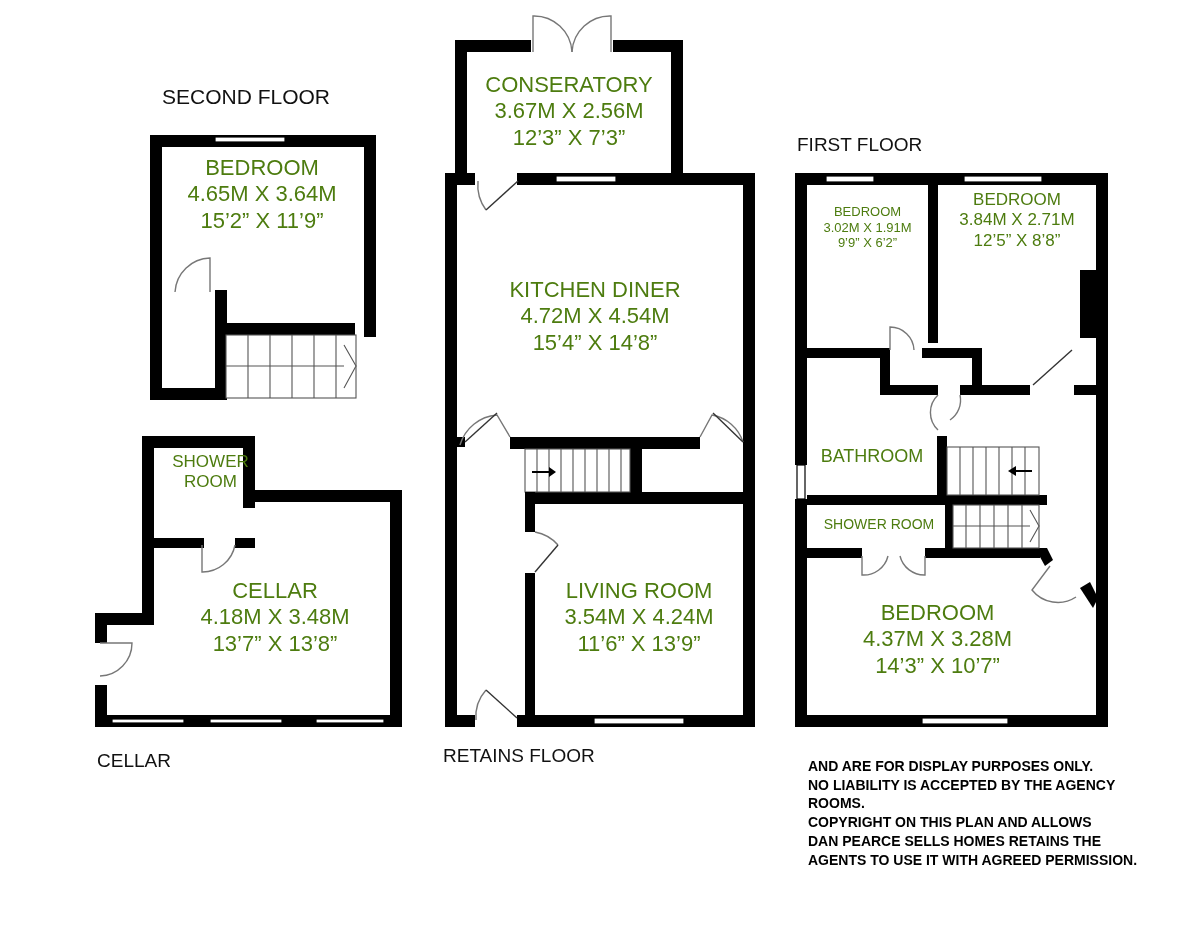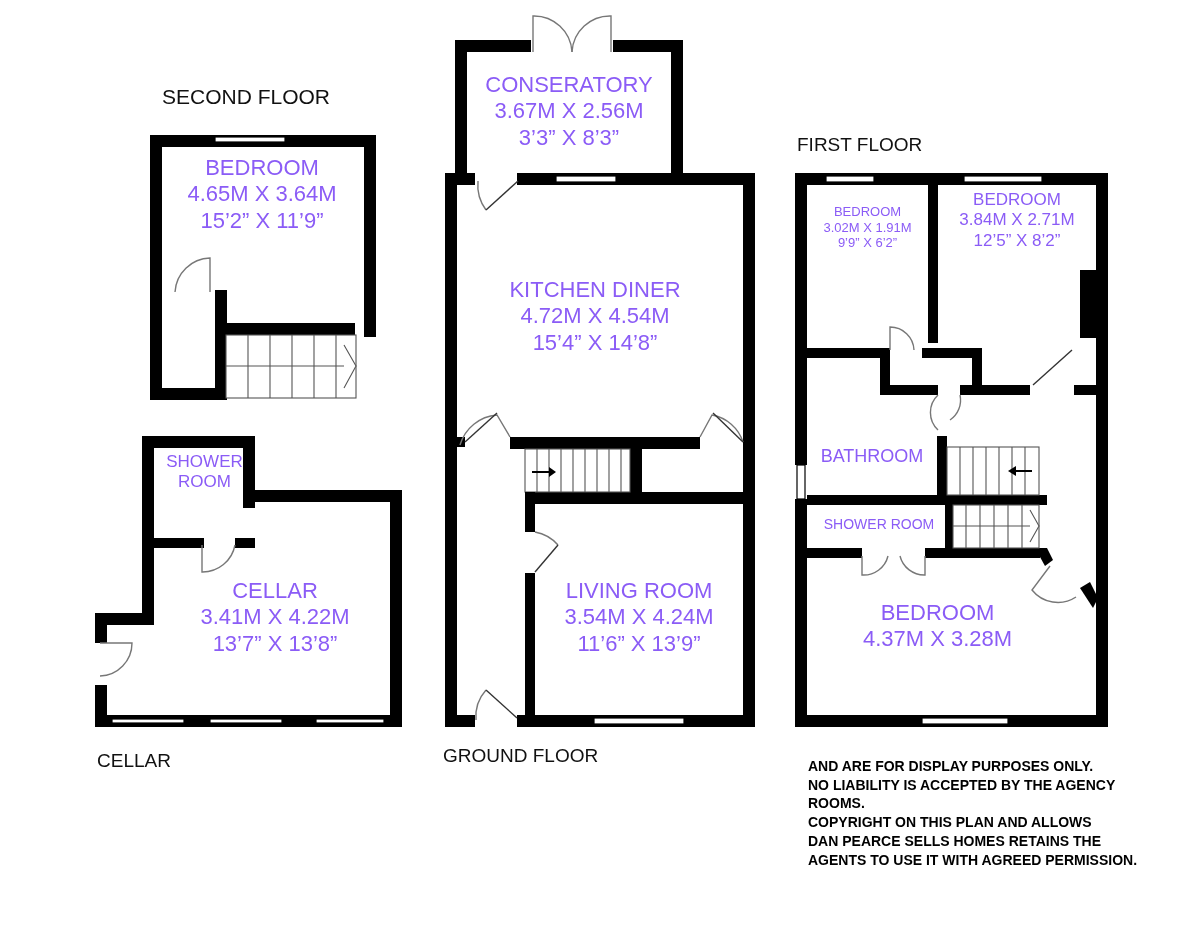--- a/index.html
+++ b/index.html
@@ -4,21 +4,21 @@
 <style>
   html, body { margin: 0; padding: 0; background: #ffffff; }
   body { width: 1200px; height: 938px; position: relative; overflow: hidden;
          font-family: "Liberation Sans", "DejaVu Sans", sans-serif; color: #111; }
   svg.plan { position: absolute; left: 0; top: 0; }
   .wall { fill: #000; }
   .win { fill: #fff; stroke: #000; stroke-width: 1.2; }
   .door { fill: none; stroke: #777; stroke-width: 1.4; }
   .leaf { stroke: #333; stroke-width: 1.4; }
   .stair { fill: #fff; stroke: #555; stroke-width: 1.1; }
-  .txt { position: absolute; text-align: center; white-space: nowrap; line-height: 1.2; color: #8b5cf6; }
+  .txt { position: absolute; text-align: center; white-space: nowrap; line-height: 1.2; color: #4d7c0f; }
   .floor-label { position: absolute; font-size: 21px; color: #111; white-space: nowrap; }
   .room-name { display: block; }
   .disclaimer { position: absolute; left: 808px; top: 757px; font-size: 14px; font-weight: bold; line-height: 18.7px; color: #000; }
   .disclaimer div { white-space: nowrap; }
 </style>
 </head>
 <body>
 
 <svg class="plan" width="1200" height="938" viewBox="0 0 1200 938">
 
@@ -175,68 +175,69 @@
   </g>
 </svg>
 
 <div class="floor-label" style="left:162px; top:85px;">SECOND FLOOR</div>
 <div class="txt" style="left:162px; top:155px; width:200px; font-size:22px;">
   <span class="room-name">BEDROOM</span>
   <span class="room-name">4.65M X 3.64M</span>
   <span class="room-name">15’2” X 11’9”</span>
 </div>
 
-<div class="txt" style="left:148px; top:452px; width:113px; font-size:17px;">
+<div class="txt" style="left:154px; top:452px; width:113px; font-size:17px;">
   <span class="room-name">SHOWER</span>
   <span class="room-name">ROOM</span>
 </div>
 <div class="txt" style="left:165px; top:578px; width:220px; font-size:22px;">
   <span class="room-name">CELLAR</span>
-  <span class="room-name">3.41M X 4.22M</span>
+  <span class="room-name">4.18M X 3.48M</span>
   <span class="room-name">13’7” X 13’8”</span>
 </div>
 <div class="floor-label" style="left:97px; top:750px; font-size:19px;">CELLAR</div>
 
 <div class="txt" style="left:467px; top:72px; width:204px; font-size:22px;">
   <span class="room-name">CONSERATORY</span>
   <span class="room-name">3.67M X 2.56M</span>
-  <span class="room-name">3’3” X 8’3”</span>
+  <span class="room-name">12’3” X 7’3”</span>
 </div>
 <div class="txt" style="left:480px; top:277px; width:230px; font-size:22px;">
   <span class="room-name">KITCHEN DINER</span>
   <span class="room-name">4.72M X 4.54M</span>
   <span class="room-name">15’4” X 14’8”</span>
 </div>
 <div class="txt" style="left:535px; top:578px; width:208px; font-size:22px;">
   <span class="room-name">LIVING ROOM</span>
   <span class="room-name">3.54M X 4.24M</span>
   <span class="room-name">11’6” X 13’9”</span>
 </div>
-<div class="floor-label" style="left:443px; top:745px; font-size:19px;">GROUND FLOOR</div>
+<div class="floor-label" style="left:443px; top:745px; font-size:19px;">RETAINS FLOOR</div>
 
 <div class="floor-label" style="left:797px; top:134px; font-size:19px;">FIRST FLOOR</div>
 <div class="txt" style="left:807px; top:204px; width:121px; font-size:13px;">
   <span class="room-name">BEDROOM</span>
   <span class="room-name">3.02M X 1.91M</span>
   <span class="room-name">9’9” X 6’2”</span>
 </div>
 <div class="txt" style="left:938px; top:190px; width:158px; font-size:17px;">
   <span class="room-name">BEDROOM</span>
   <span class="room-name">3.84M X 2.71M</span>
-  <span class="room-name">12’5” X 8’2”</span>
+  <span class="room-name">12’5” X 8’8”</span>
 </div>
 <div class="txt" style="left:807px; top:446px; width:130px; font-size:18px;">
   <span class="room-name">BATHROOM</span>
 </div>
 <div class="txt" style="left:807px; top:516px; width:144px; font-size:14px;">
   <span class="room-name">SHOWER ROOM</span>
 </div>
 <div class="txt" style="left:820px; top:600px; width:235px; font-size:22px;">
   <span class="room-name">BEDROOM</span>
   <span class="room-name">4.37M X 3.28M</span>
+  <span class="room-name">14’3” X 10’7”</span>
 </div>
 
 <div class="disclaimer">
   <div>AND ARE FOR DISPLAY PURPOSES ONLY.</div>
   <div>NO LIABILITY IS ACCEPTED BY THE AGENCY</div>
   <div>ROOMS.</div>
   <div>COPYRIGHT ON THIS PLAN AND ALLOWS</div>
   <div>DAN PEARCE SELLS HOMES RETAINS THE</div>
   <div>AGENTS TO USE IT WITH AGREED PERMISSION.</div>
 </div>

